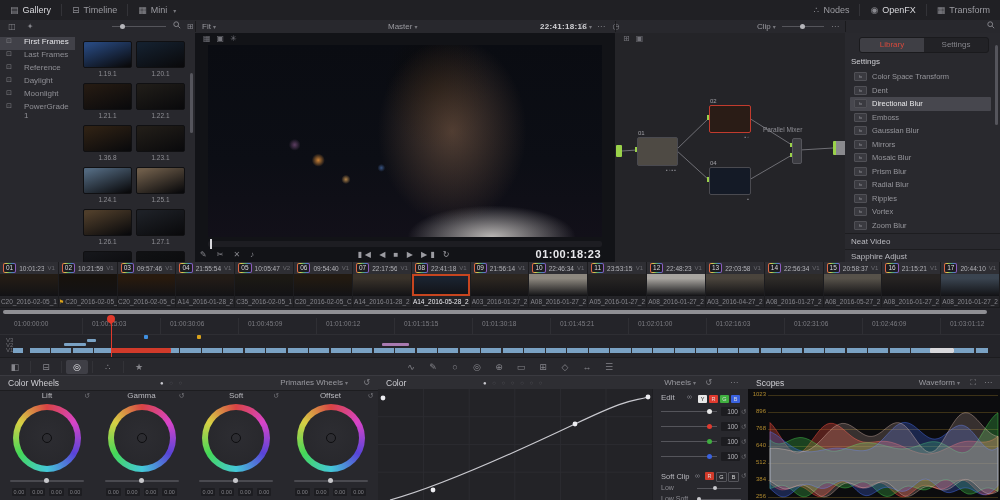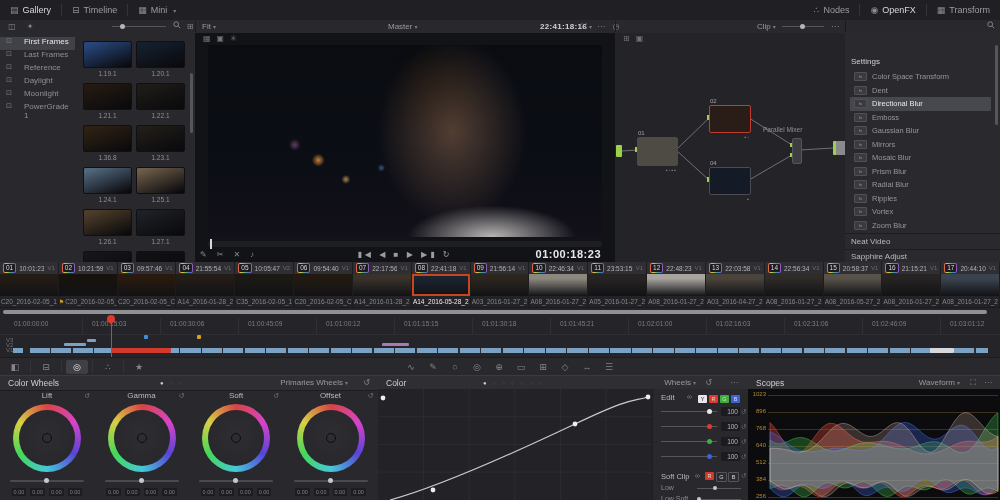--- a/index.html
+++ b/index.html
@@ -358,20 +358,24 @@
     </div>
     <div class="node" style="left:94px;top:134px;width:40px;height:26px;background:#141a26;">
       <span class="nodeid">04</span>
       <span class="nodesub">▪</span>
     </div>
     <div class="abs" style="left:177px;top:105px;width:8px;height:24px;background:#3c3c42;border:1px solid #55555b;border-radius:2px;"></div>
     <span class="mixerlab" style="left:148px;top:93px;">Parallel Mixer</span>
   </section>
 
   <aside class="panel" style="left:845px;width:155px;border-right:none;background:#29292e;">
+    <div class="fxtabs">
+      <div class="fxtab on">Library</div>
+      <div class="fxtab">Settings</div>
+    </div>
     <div class="fxgroup" style="top:24px;">Settings</div>
     <div id="fx-items" class="fxlist">
         <div class="fxrow">
           <span class="i">fx</span>
           <span>Color Space Transform</span>
         </div>
         <div class="fxrow">
           <span class="i">fx</span>
           <span>Dent</span>
         </div>

